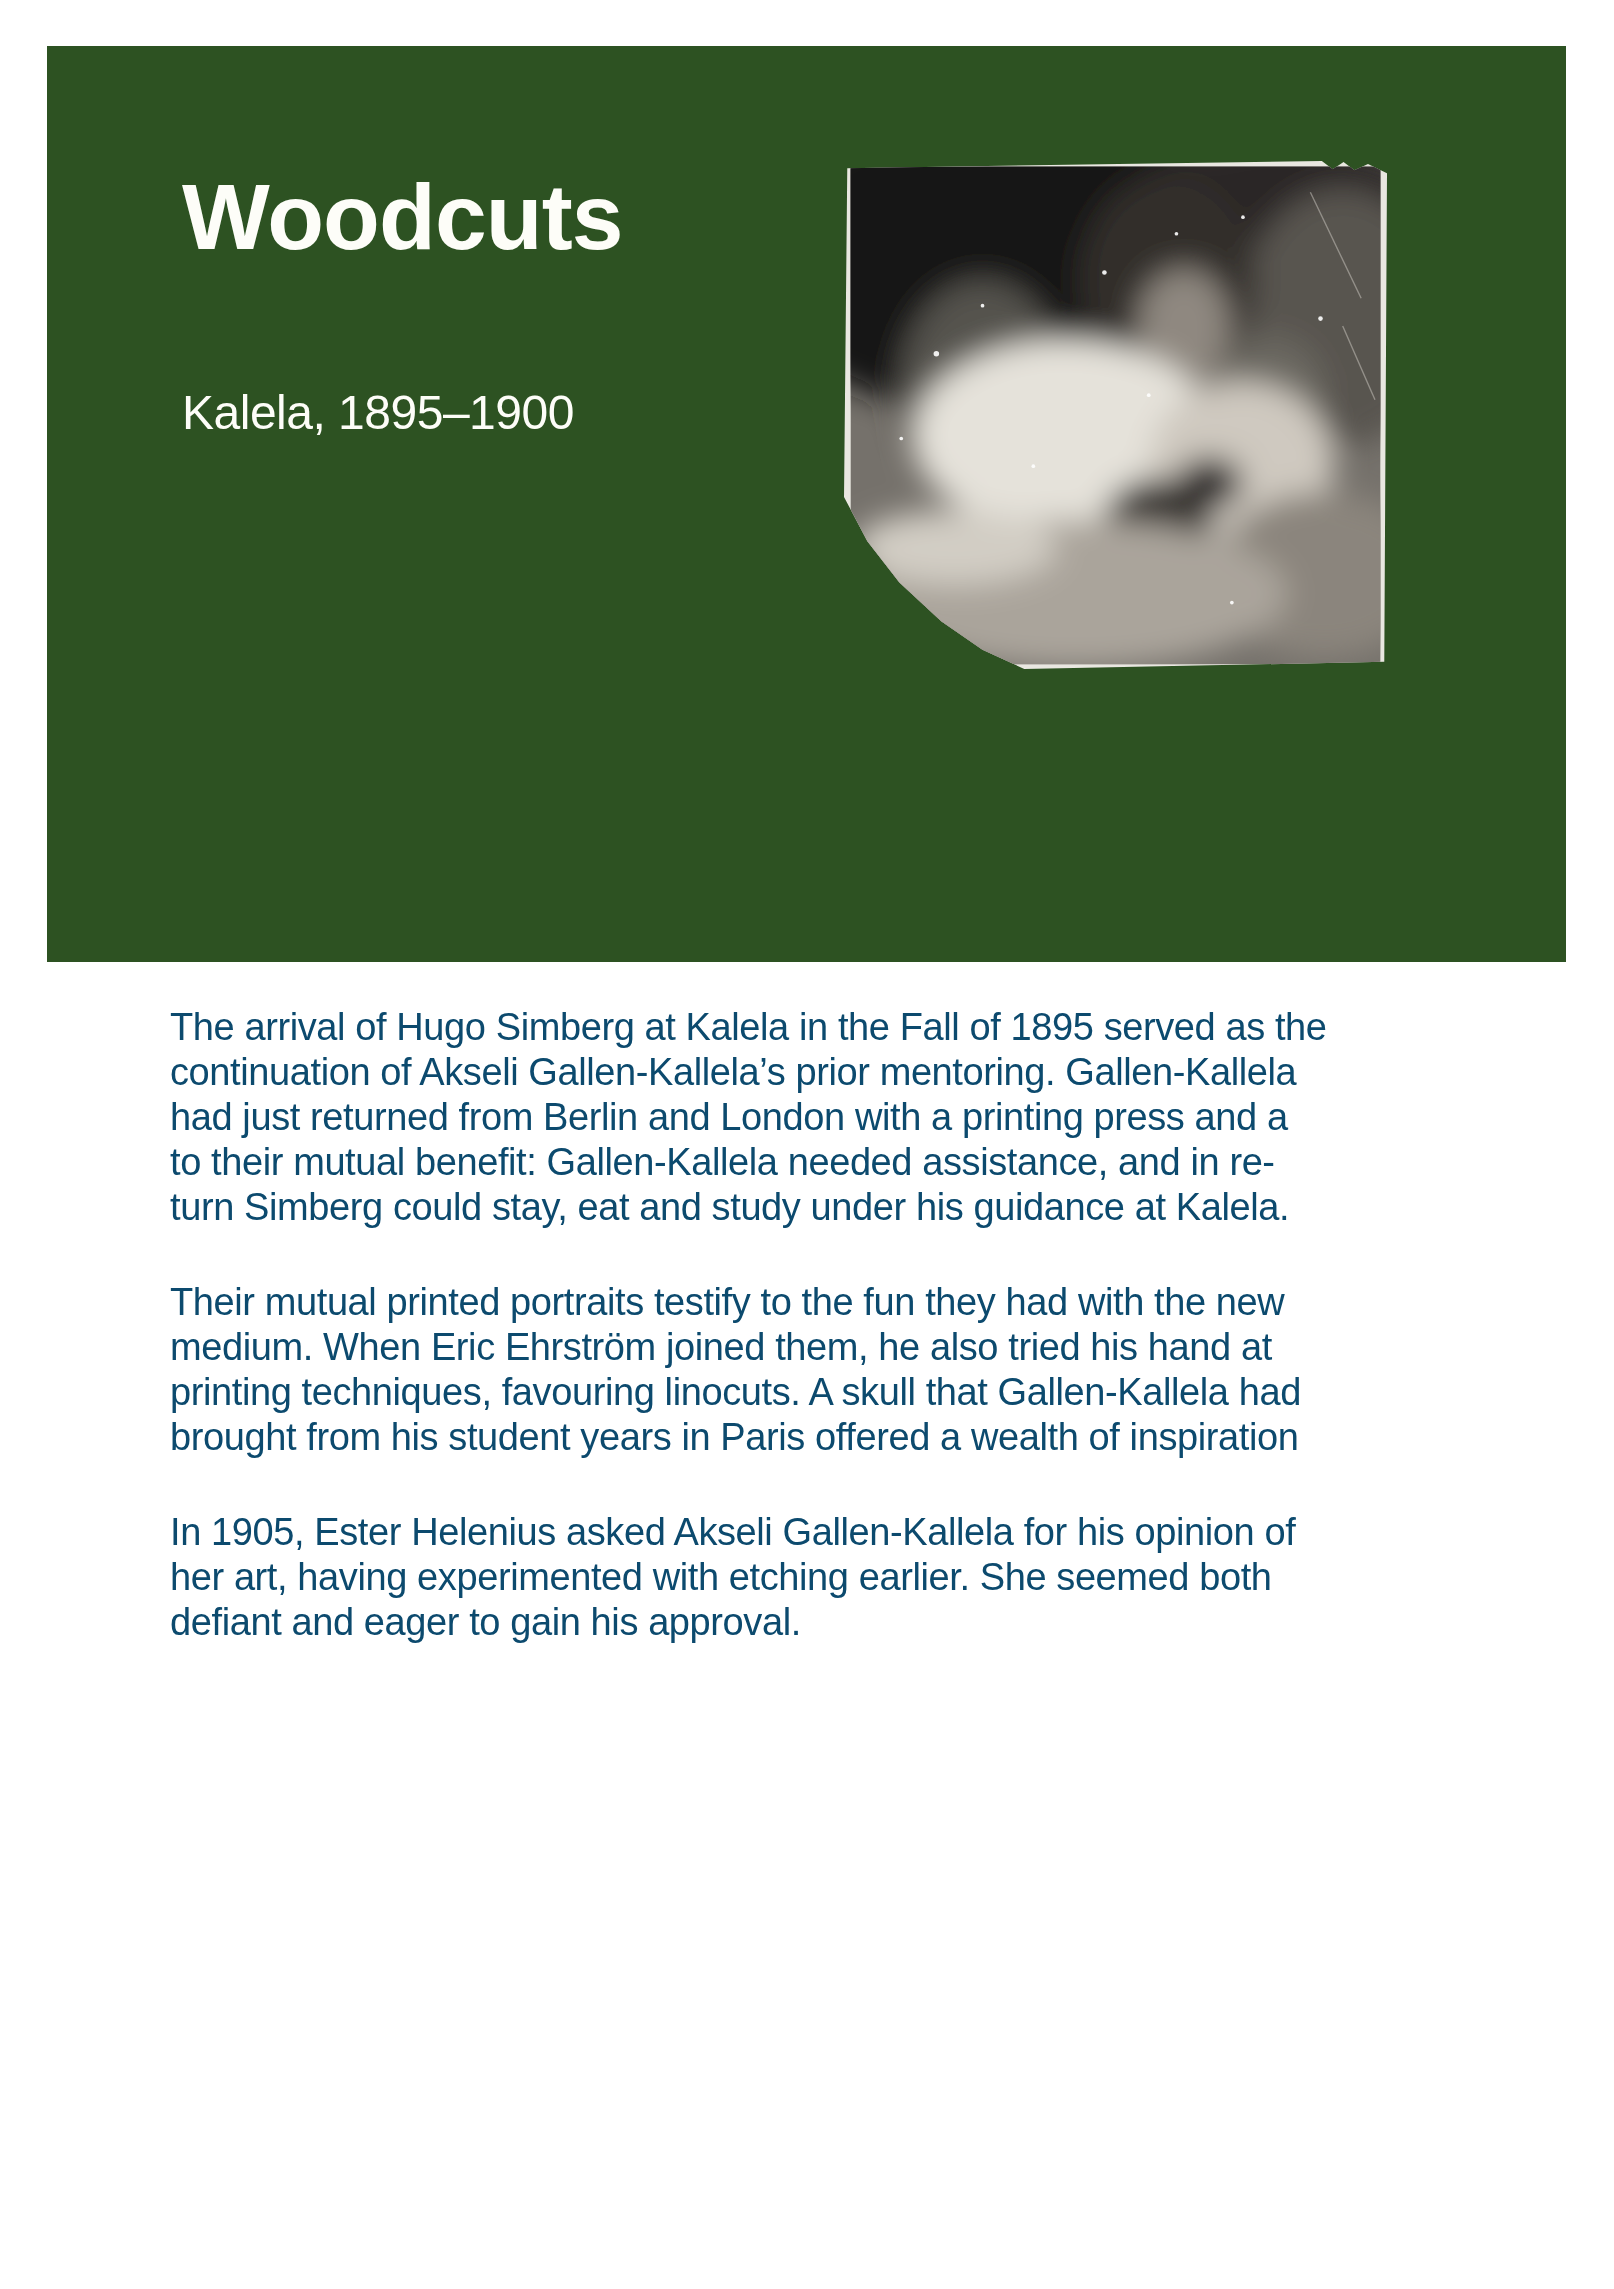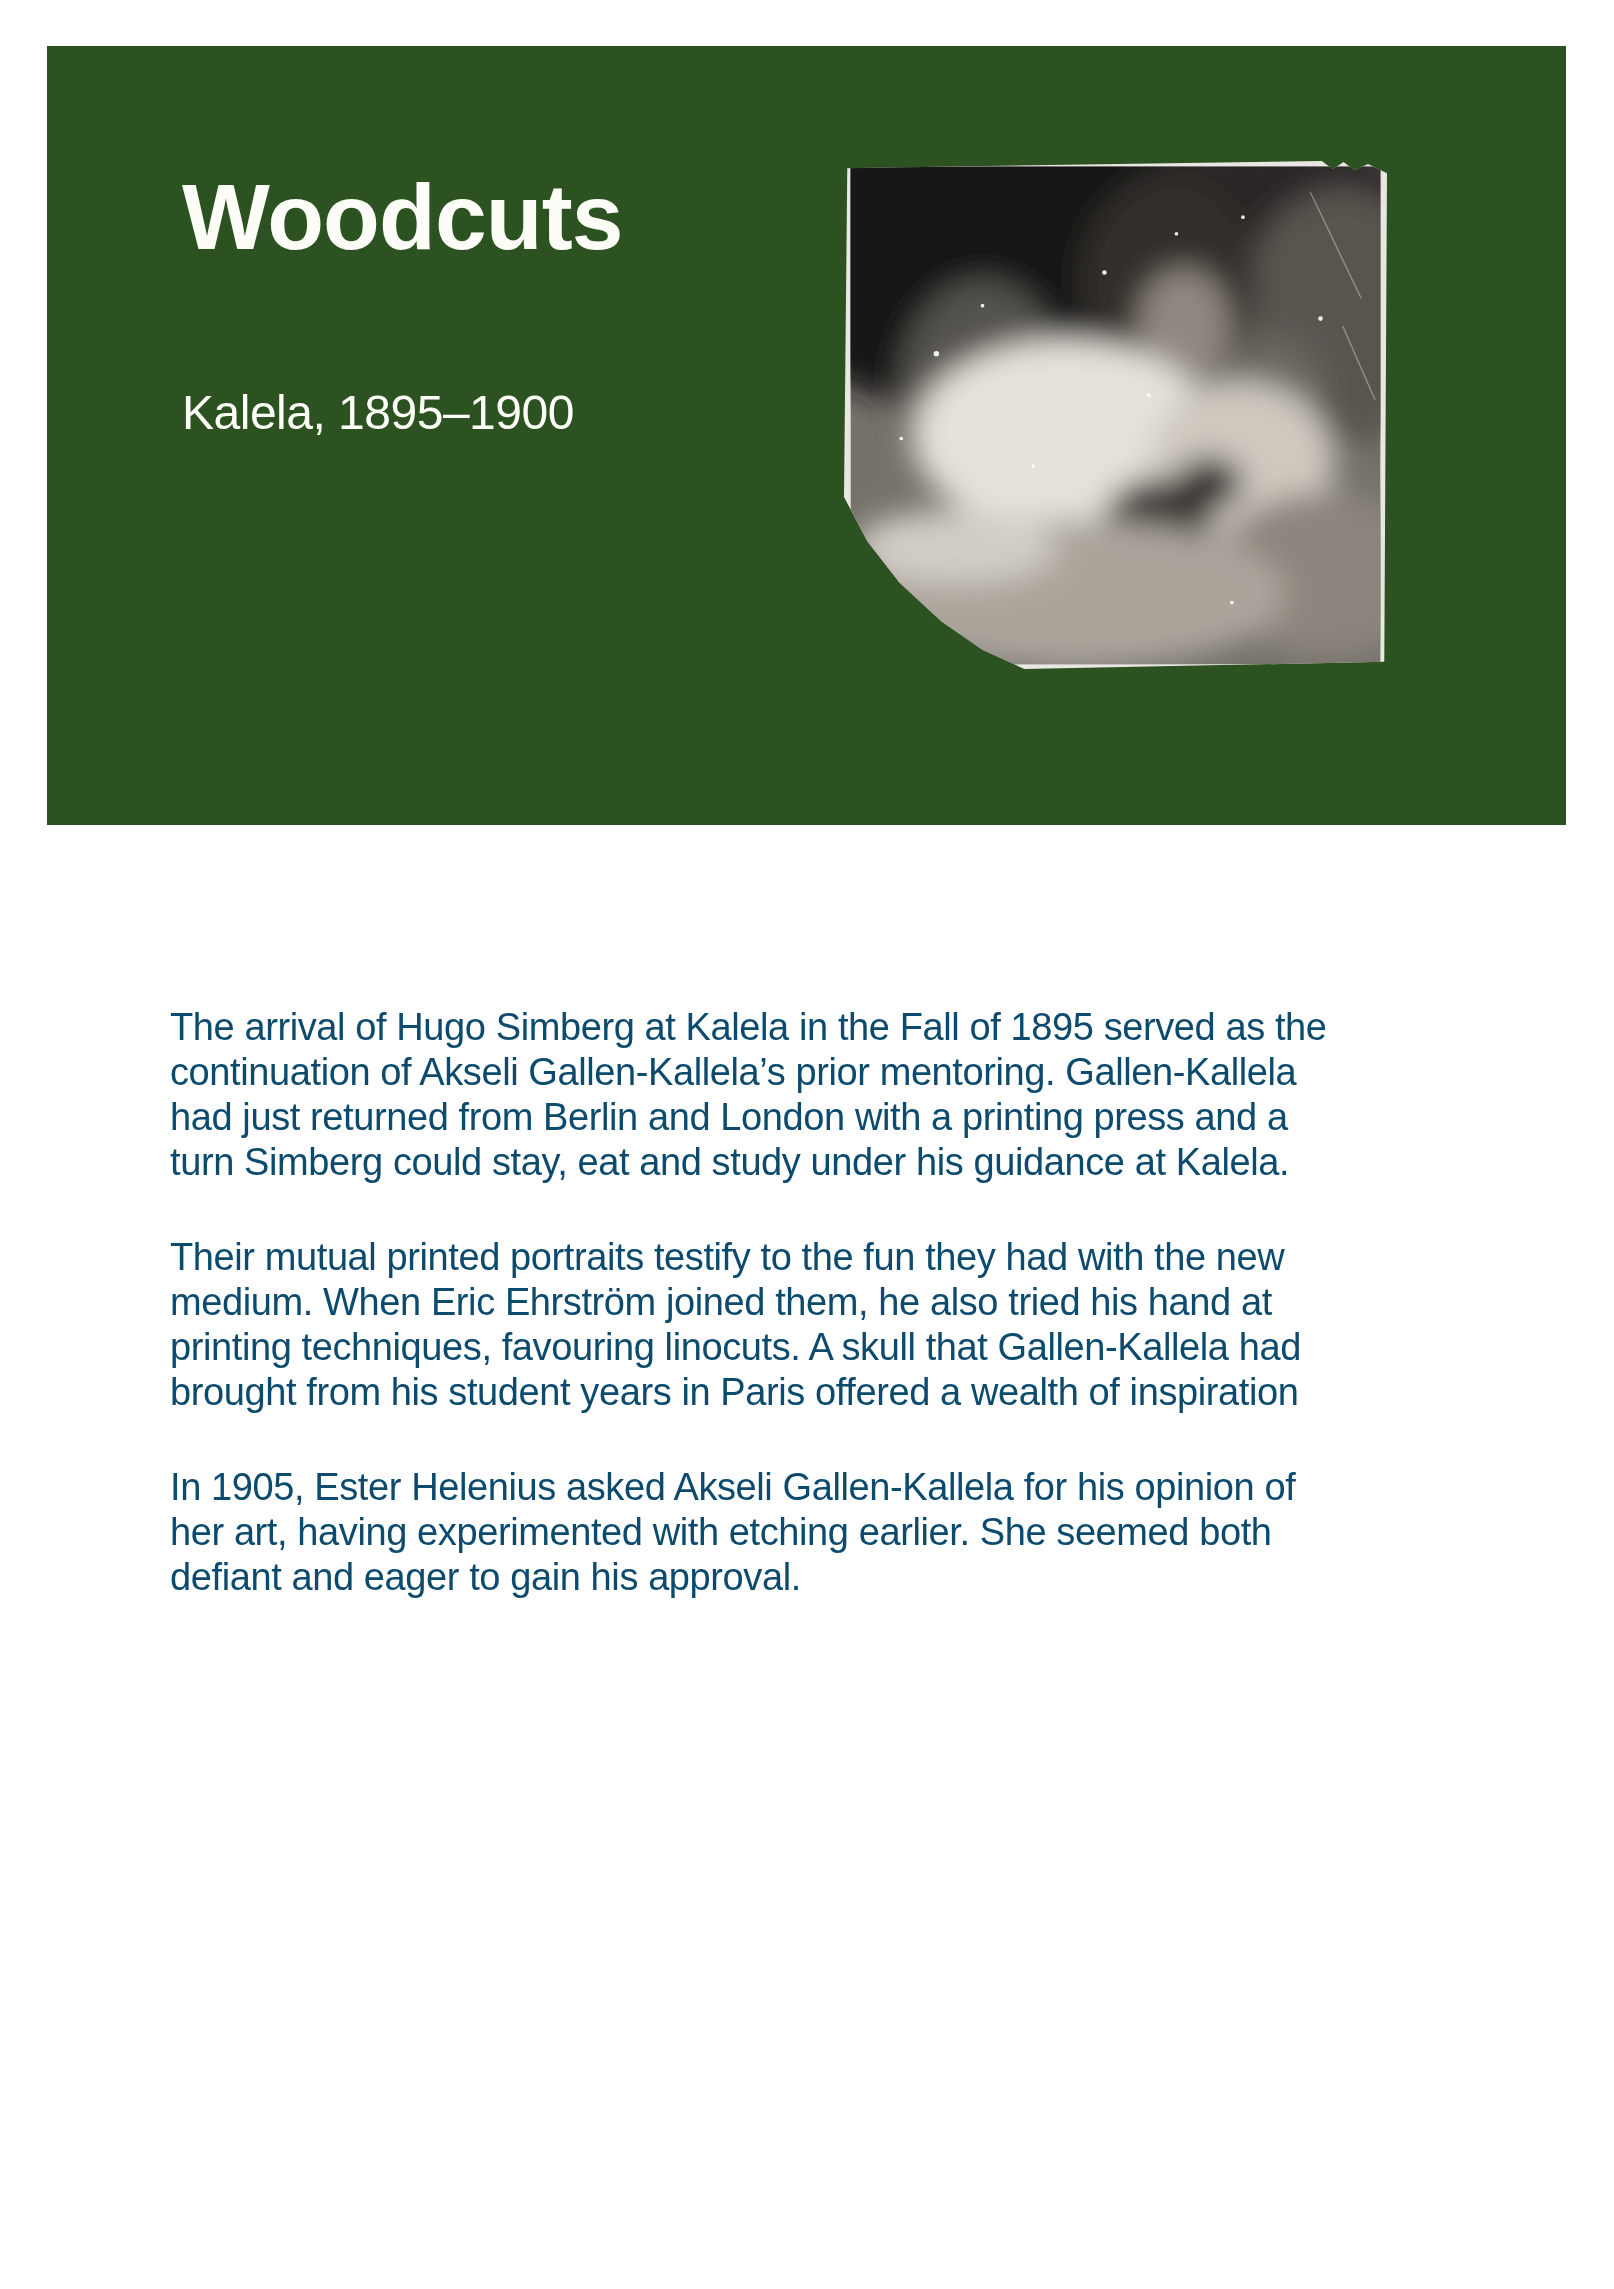--- a/index.html
+++ b/index.html
@@ -3,21 +3,21 @@
 <meta charset="utf-8">
 <style>
   html,body{margin:0;padding:0;background:#e8e8e8;}
   .page{
     position:relative;width:1614px;height:2290px;margin:0 auto;
     background:#ffffff;overflow:hidden;
     font-family:"Liberation Sans", sans-serif;
   }
   
   .hero{
-    position:absolute;left:47px;top:46px;width:1519px;height:779px;
+    position:absolute;left:47px;top:46px;width:1519px;height:916px;
     background:#2d5222;
   }
   .hero-title{
     position:absolute;left:135px;top:122px;margin:0;
     color:#fdfdf8;font-size:93px;line-height:98px;font-weight:700;
     letter-spacing:-0.9px;
   }
   .hero-title .ln{display:block;white-space:nowrap;}
   .hero-subtitle{
     position:absolute;left:135px;top:341px;margin:0;
@@ -106,20 +106,21 @@
     </figure>
 
   </header>
 
   <main class="copy">
 
     <p>
       <span class="ln">The arrival of Hugo Simberg at Kalela in the Fall of 1895 served as the</span>
       <span class="ln">continuation of Akseli Gallen-Kallela’s prior mentoring. Gallen-Kallela</span>
       <span class="ln">had just returned from Berlin and London with a printing press and a</span>
+      <span class="ln">to their mutual benefit: Gallen-Kallela needed assistance, and in re-</span>
       <span class="ln">turn Simberg could stay, eat and study under his guidance at Kalela.</span>
     </p>
 
     <p>
       <span class="ln">Their mutual printed portraits testify to the fun they had with the new</span>
       <span class="ln">medium. When Eric Ehrström joined them, he also tried his hand at</span>
       <span class="ln">printing techniques, favouring linocuts. A skull that Gallen-Kallela had</span>
       <span class="ln">brought from his student years in Paris offered a wealth of inspiration</span>
     </p>
 

